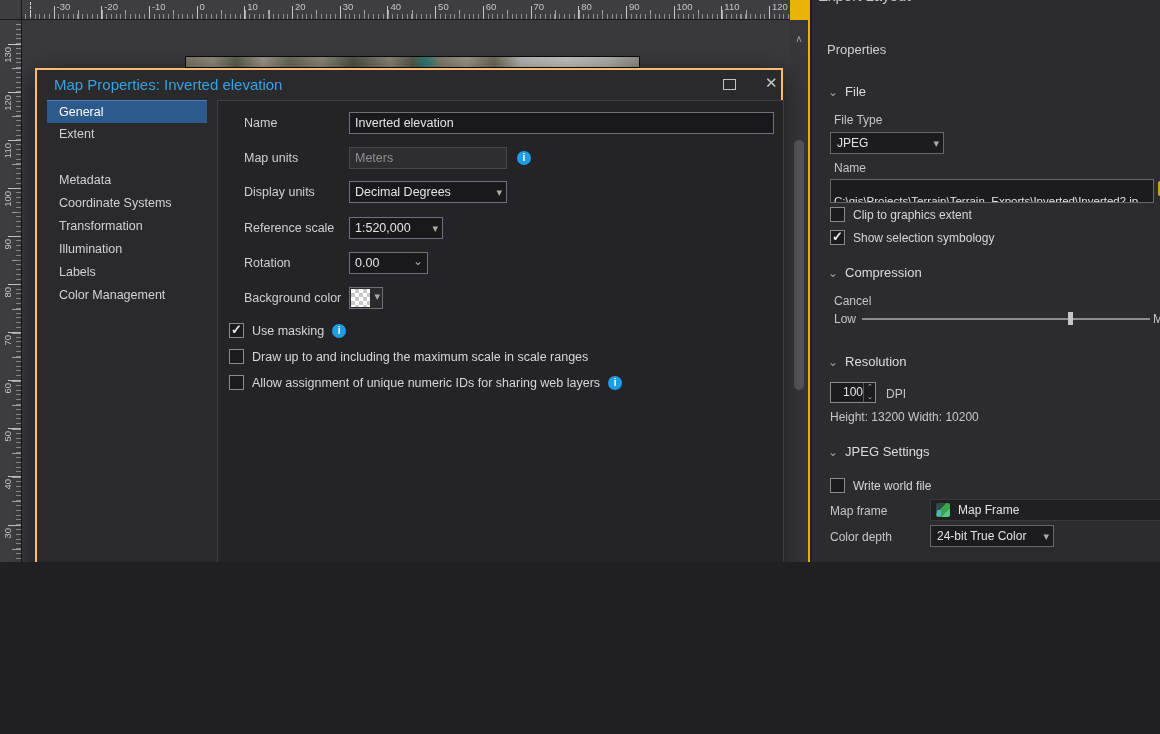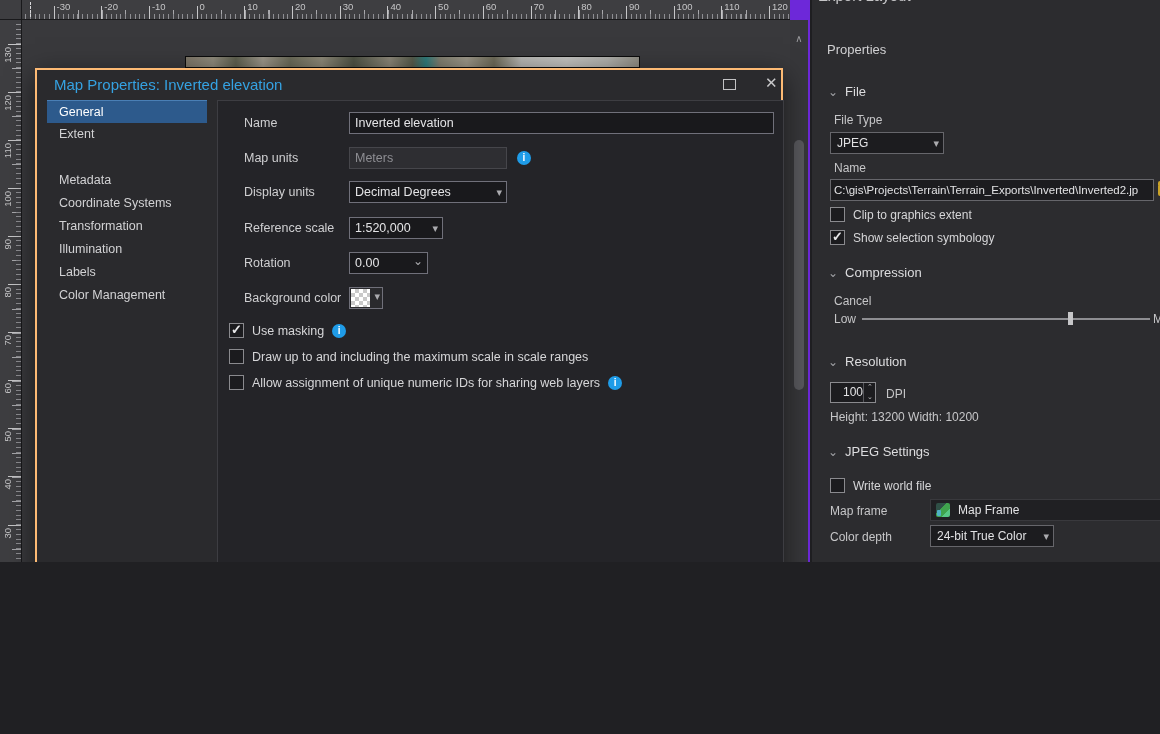--- a/index.html
+++ b/index.html
@@ -1,17 +1,17 @@
 <!DOCTYPE html>
 <html><head>
 <meta charset="utf-8">
 <style>
   html,body{margin:0;padding:0;background:#202023;}
   *{box-sizing:border-box;font-family:"Liberation Sans",sans-serif;}
-  .screen{position:relative;width:1160px;height:562px;overflow:hidden;background:#6d28d9;color:#D4D4D6;}
+  .screen{position:relative;width:1160px;height:562px;overflow:hidden;background:#eab308;color:#D4D4D6;}
 
   
   .ruler-corner{position:absolute;left:0;top:0;width:22px;height:20px;background:#3E3E41;border-right:1px solid #19191B;border-bottom:1px solid #19191B;}
   .ruler-top{position:absolute;left:22px;top:0;width:768px;height:20px;background-color:#3E3E41;
     background-image:repeating-linear-gradient(to right,#8E8E92 0 1px,transparent 1px 4.77px),
                      repeating-linear-gradient(to right,#A8A8AC 0 1px,transparent 1px 23.85px);
     background-size:100% 5px,100% 9px;background-position:2.9px 100%,7.65px 100%;background-repeat:no-repeat;
     border-bottom:1px solid #19191B;overflow:hidden;}
   .origin-dash{position:absolute;left:8px;top:2px;bottom:2px;width:0;border-left:1px dashed #D8D8DA;}
   .htick{position:absolute;bottom:0;width:1px;height:13px;background:#C6C6C8;}
@@ -63,21 +63,21 @@
   
   .panel{position:absolute;left:810px;top:0;width:350px;height:734px;background:#2C2C2F;border-left:2px solid #1E1E21;overflow:hidden;z-index:6;}
   .pane-clip{position:absolute;left:6px;top:-13px;font-size:15px;color:#C6C6C8;}
   .pane-item{position:absolute;left:0;right:0;top:8px;text-align:center;padding-left:24px;font-size:14px;color:#D4D4D6;}
   .pane-props{position:absolute;left:15px;top:42px;font-size:13px;color:#D0D0D2;}
   .sect{position:absolute;left:16px;font-size:13px;color:#DDDDDF;cursor:pointer;}
   .sect .chev{color:#9FA0A4;font-size:12px;margin-right:7px;}
   .plabel{position:absolute;font-size:12px;color:#C6C6C8;white-space:nowrap;}
   .pselect{position:absolute;height:22px;background:#1C1C1F;border:1px solid #66666B;color:#E2E2E4;font-size:12px;line-height:20px;padding:0 16px 0 6px;cursor:pointer;white-space:nowrap;overflow:hidden;}
   .pselect::after{content:"▾";position:absolute;right:4px;top:0;color:#ABABAF;font-size:11px;line-height:20px;}
-  .pinput{position:absolute;height:22px;background:#1C1C1F;border:1px solid #66666B;color:#E2E2E4;font-size:11.5px;line-height:20px;padding:0 3px;white-space:nowrap;overflow:hidden;}
+  .pinput{position:absolute;height:22px;background:#1C1C1F;border:1px solid #66666B;color:#E2E2E4;font-size:11.5px;line-height:20px;padding:11px 3px;white-space:nowrap;overflow:hidden;}
   .folder{position:absolute;width:17px;height:12px;background:#C9A227;border-radius:2px;cursor:pointer;}
   .folder::before{content:"";position:absolute;left:0;top:-3px;width:8px;height:4px;background:#C9A227;border-radius:2px 2px 0 0;}
   .slider-track{position:absolute;height:2px;background:#8E8E92;}
   .slider-handle{position:absolute;width:5px;height:13px;background:#C6C6C8;cursor:pointer;}
   .spinner{position:absolute;width:46px;height:21px;background:#1C1C1F;border:1px solid #8A8A8E;}
   .spin-val{position:absolute;left:0;top:0;width:32px;text-align:right;font-size:12px;color:#E2E2E4;line-height:19px;}
   .spin-btns{position:absolute;right:0;top:0;width:12px;height:19px;border-left:1px solid #55555A;}
   .spin-up,.spin-dn{position:absolute;left:0;width:12px;height:9px;text-align:center;font-size:7px;color:#C0C0C2;line-height:8px;cursor:pointer;}
   .spin-up{top:0;} .spin-dn{bottom:0;}
   .mapframe{position:absolute;height:22px;background:#202023;border:1px solid #39393D;color:#E2E2E4;font-size:12px;line-height:20px;cursor:pointer;}

